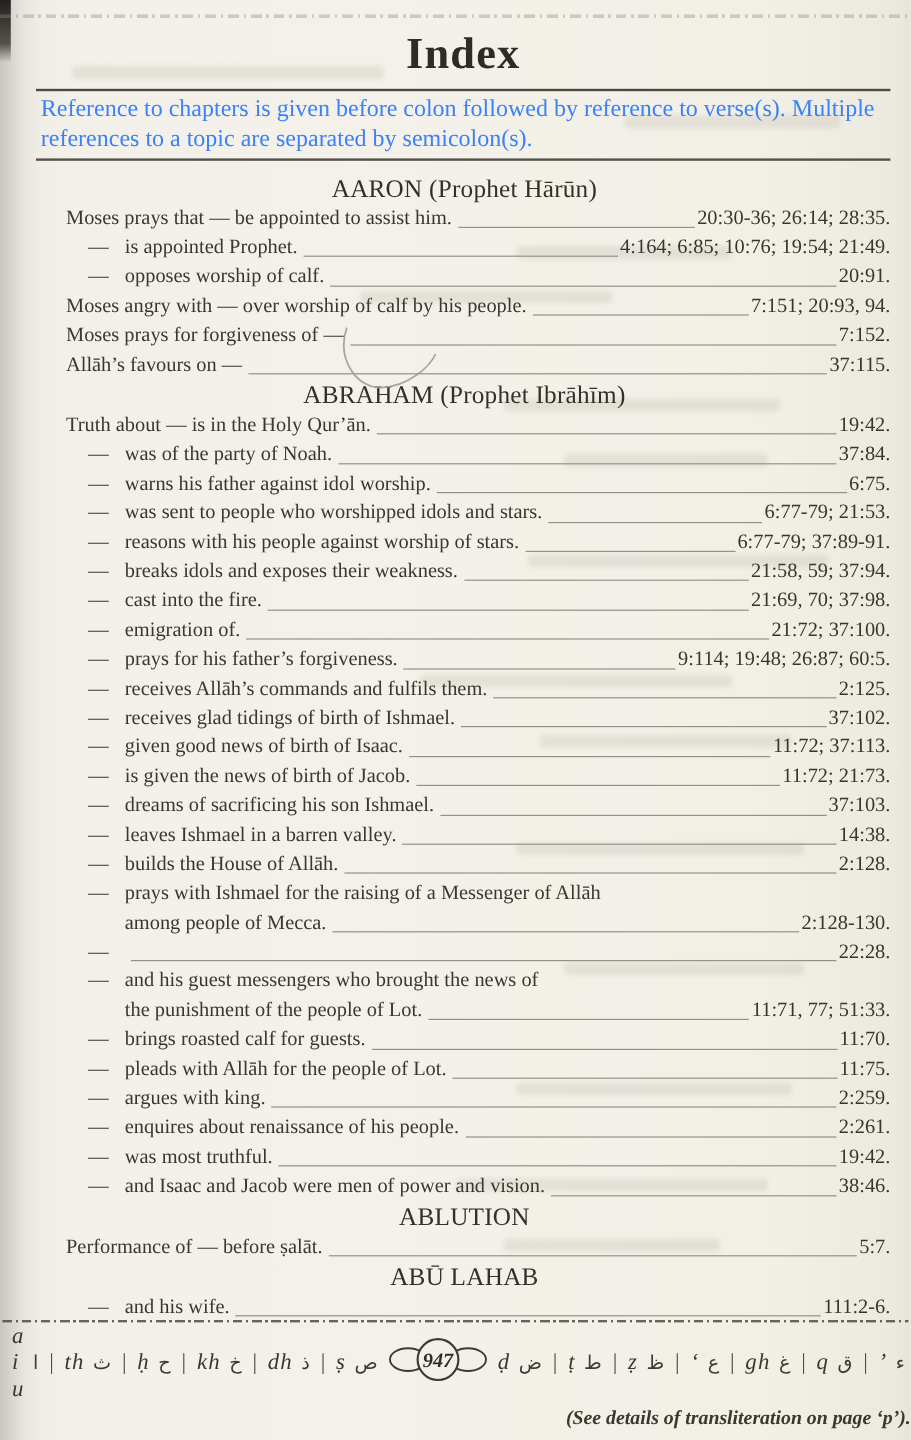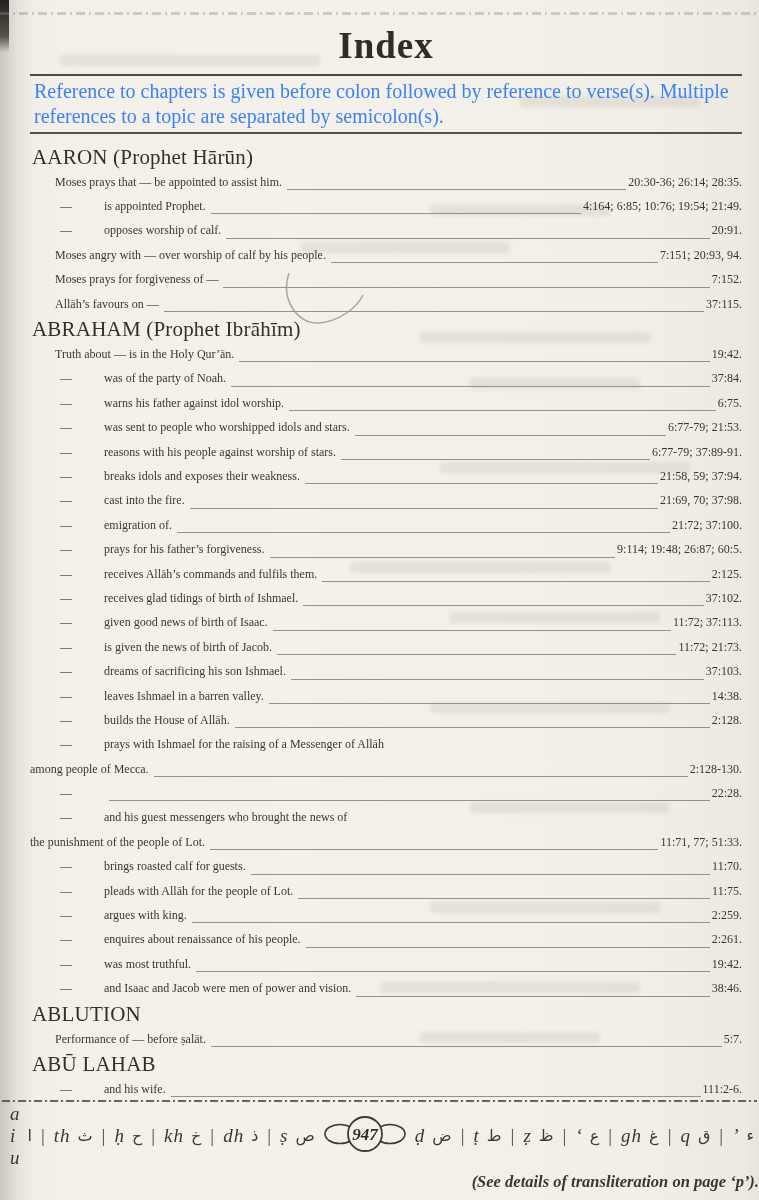--- a/index.html
+++ b/index.html
@@ -12,26 +12,26 @@
   }
   .corner-mark{position:absolute;left:0;top:0;width:9px;height:52px;background:linear-gradient(180deg,#23211e,#55524c 70%,rgba(85,82,76,0));}
   .top-dash{position:absolute;left:0;top:12px;width:759px;height:3px;opacity:.38;
     background:repeating-linear-gradient(90deg,#8d8a82 0 9px,transparent 9px 13px,#8d8a82 13px 15px,transparent 15px 19px);}
   .ghost{position:absolute;background:rgba(150,143,122,.16);filter:blur(2px);border-radius:4px;height:11px;}
   .content{position:relative;z-index:2;padding:0 17px 0 30px;}
   .page-title{margin:0;padding-top:26px;text-align:center;font-size:37px;font-weight:bold;letter-spacing:1px;color:#2e2c26;line-height:1.1;font-family:Liberation Serif, serif;}
   .rule{border:0;border-top:2.4px solid #4d4a43;margin:7px 0 0 0;}
   .rule2{border:0;border-top:2px solid #55524b;margin:3px 0 0 0;}
   .intro{margin:3px 2px 0 4px;font-size:20px;line-height:25px;color:#3b82f6;}
-  .sections{margin-top:11px;}
+  .sections{margin-top:11px;text-align:center;}
   .sec-heading{height:25px;line-height:25px;font-size:21px;letter-spacing:.2px;color:#33302a;padding-left:2px;margin-top:1px;white-space:nowrap;}
-  .row{display:flex;height:24.4px;line-height:24.4px;font-size:12px;white-space:nowrap;}
+  .row{display:flex;height:24.4px;line-height:24.4px;font-size:17px;white-space:nowrap;}
   .row .txt{flex:0 0 auto;}
   .row.main .txt{margin-left:25px;}
-  .row.cont .txt{}
+  .row.cont .txt{margin-left:74px;}
   .dash-col{flex:0 0 auto;margin-left:30px;width:44px;}
   .leader{flex:1 1 auto;position:relative;min-width:6px;}
   .leader::after{content:"";position:absolute;left:5px;right:2px;bottom:4px;border-bottom:1.3px solid #949188;}
   .ref{flex:0 0 auto;color:#38352e;}
   .pen-mark{position:absolute;left:282px;top:266px;z-index:3;}
   .footer{position:absolute;left:0;right:0;top:1100px;z-index:2;}
   .dashdot{height:2.4px;margin:0 2px;opacity:.85;
     background:repeating-linear-gradient(90deg,#4e4b45 0 8px,transparent 8px 11px,#4e4b45 11px 13px,transparent 13px 16px);}
   .translit{display:flex;align-items:center;justify-content:space-between;padding:1px 8px 0 10px;font-size:19px;font-style:italic;color:#3a372f;}
   .tgroup{display:flex;align-items:center;gap:9px;}

